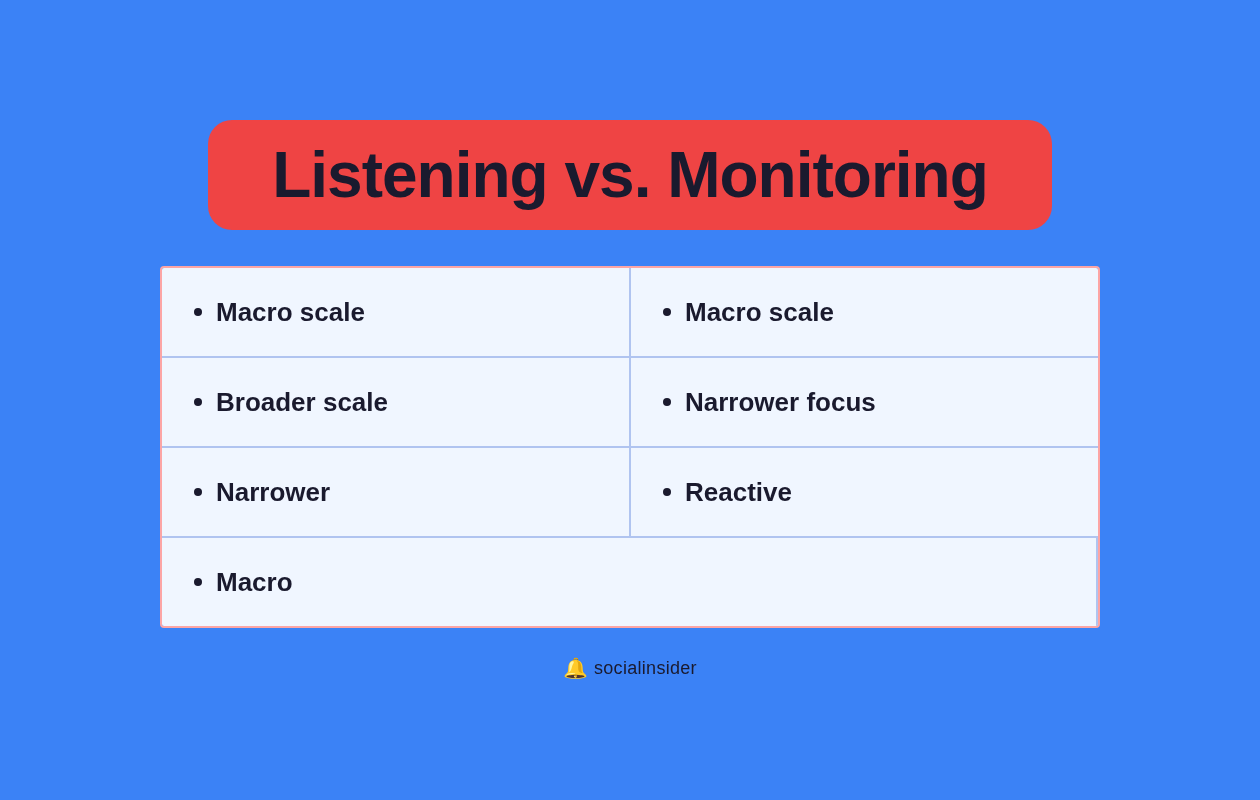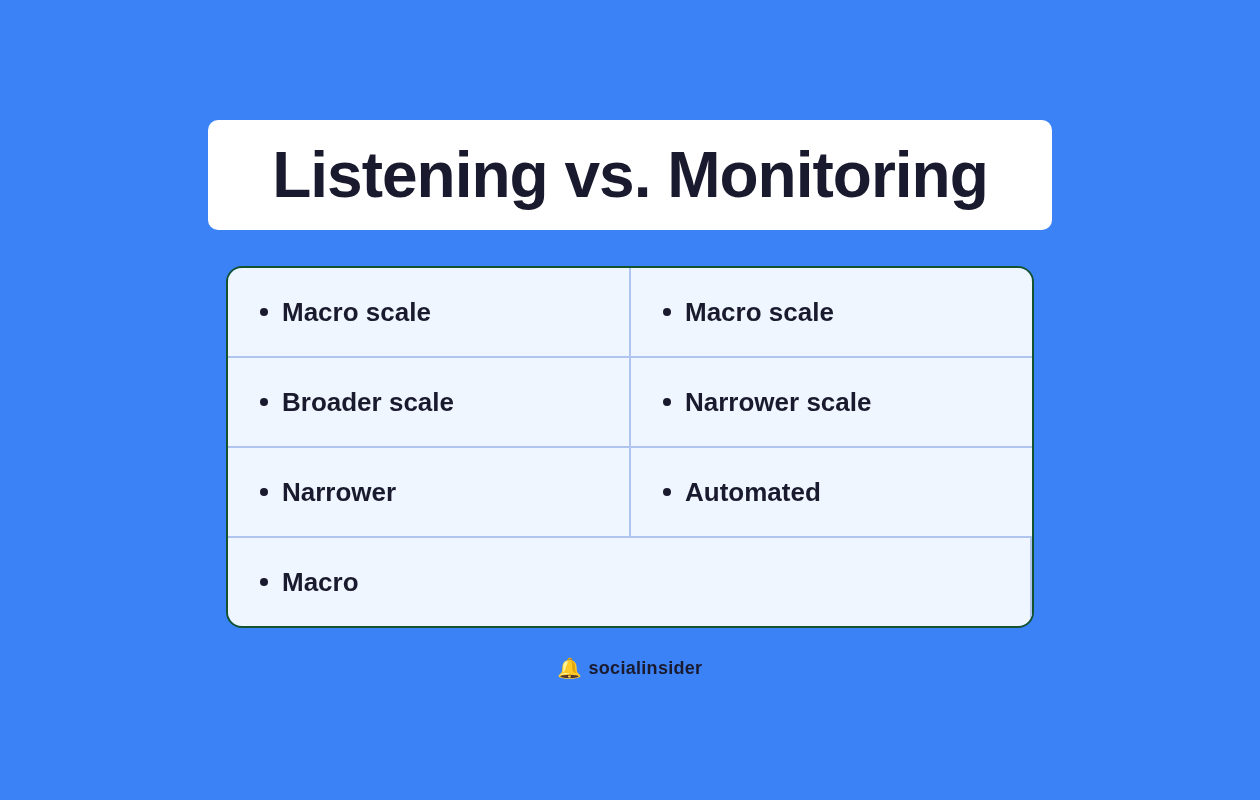--- a/index.html
+++ b/index.html
@@ -14,38 +14,38 @@
       background-color: #3b82f6;
       display: flex;
       flex-direction: column;
       align-items: center;
       justify-content: center;
       font-family: 'Arial', sans-serif;
       overflow: hidden;
     }
 
     .title-container {
-      background-color: #ffffff;
-      border-radius: 10px;
+      background-color: #ef4444;
+      border-radius: 24px;
       padding: 18px 64px;
       margin-bottom: 36px;
     }
 
     .title-text {
       font-size: 64px;
       font-weight: 900;
       color: #1a1a2e;
       letter-spacing: -1px;
       white-space: nowrap;
     }
 
     .comparison-table {
-      width: 808px;
-      border: 2px solid #14532d;
-      border-radius: 16px;
+      width: 940px;
+      border: 2px solid #fca5a5;
+      border-radius: 4px;
       overflow: hidden;
       background: transparent;
     }
 
     .table-row {
       display: flex;
       border-bottom: 2px solid #b0c4f0;
     }
 
     .table-row:last-child {
@@ -87,21 +87,21 @@
 
     .footer {
       margin-top: 28px;
       display: flex;
       align-items: center;
       gap: 6px;
     }
 
     .footer-brand {
       font-size: 18px;
-      font-weight: 700;
+      font-weight: 400;
       color: #1a1a2e;
       letter-spacing: 0.3px;
     }
 
     .emoji-icon {
       font-size: 20px;
     }
   </style>
 </head>
 <body>
@@ -128,35 +128,35 @@
     <div class="table-row">
       <div class="table-cell">
       <div class="cell-content">
         <span class="bullet"></span>
         <span class="cell-text">Broader scale</span>
       </div>
     </div>
       <div class="table-cell">
       <div class="cell-content">
         <span class="bullet"></span>
-        <span class="cell-text">Narrower scale</span>
+        <span class="cell-text">Narrower focus</span>
       </div>
     </div>
     </div>
     <div class="table-row">
       <div class="table-cell">
       <div class="cell-content">
         <span class="bullet"></span>
         <span class="cell-text">Narrower</span>
       </div>
     </div>
       <div class="table-cell">
       <div class="cell-content">
         <span class="bullet"></span>
-        <span class="cell-text">Automated</span>
+        <span class="cell-text">Reactive</span>
       </div>
     </div>
     </div>
     <div class="table-row">
       <div class="table-cell">
       <div class="cell-content">
         <span class="bullet"></span>
         <span class="cell-text">Macro</span>
       </div>
     </div>

